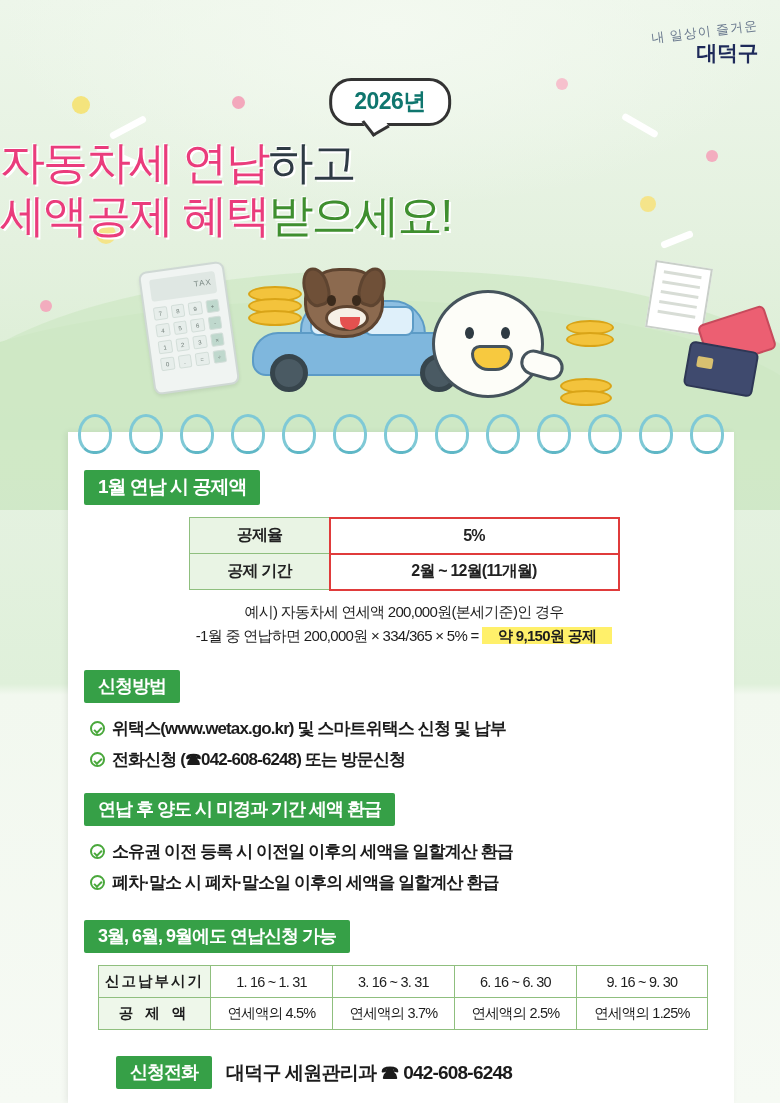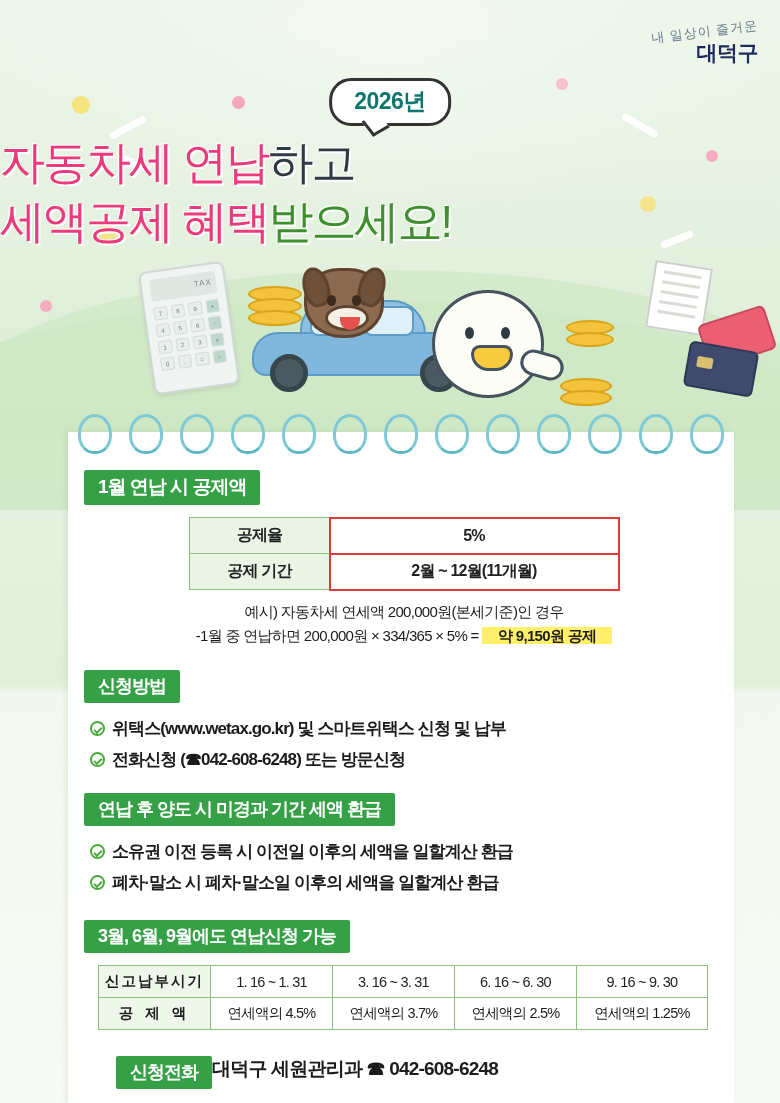--- a/index.html
+++ b/index.html
@@ -99,21 +99,21 @@
   
   .headline {
     position: absolute;
     top: 136px; left: 0; right: 0;
     text-align: left;
     line-height: 1.18;
     font-weight: normal;
     letter-spacing: -2px;
   }
   .headline .l1, .headline .l2 { display: block; font-size: 45px; }
-  .headline .l2 { margin-top: 6px; }
+  .headline .l2 { }
   .hl-pink { color: #ea3c7c; text-shadow: 2px 2px 0 #ffffff, -1px -1px 0 #ffffff; }
   .hl-dark { color: #2e3a44; text-shadow: 2px 2px 0 #ffffff, -1px -1px 0 #ffffff; }
   .hl-green { color: #3f8f2f; text-shadow: 2px 2px 0 #ffffff, -1px -1px 0 #ffffff; }
 
   
   .illus { position: absolute; top: 262px; left: 0; right: 0; height: 175px; }
 
   .calc {
     position: absolute; left: 146px; top: 4px;
     width: 86px; height: 124px;
@@ -309,21 +309,21 @@
   .t2 td {
     border: 1px solid #8fbf7e;
     font-size: 14.5px; text-align: center; padding: 6px 4px;
     letter-spacing: -0.8px; color: #1d1d1d;
   }
   .t2 td.hdr { background: #eef7ea; font-weight: bold; width: 112px; letter-spacing: 2px; }
   .t2 td.hdr2 { background: #eef7ea; font-weight: bold; width: 112px; letter-spacing: 4px; }
 
   .phone-row {
     margin-top: 26px;
-    display: flex; align-items: flex-start; gap: 0; padding-left: 32px;
+    display: flex; align-items: center; gap: 14px; padding-left: 32px;
   }
   .phone-text {
     font-size: 19px; font-weight: bold; color: #1b1b1b; letter-spacing: -0.8px;
   }
 </style>
 </head>
 <body>
 
 <div class="poster">
 

